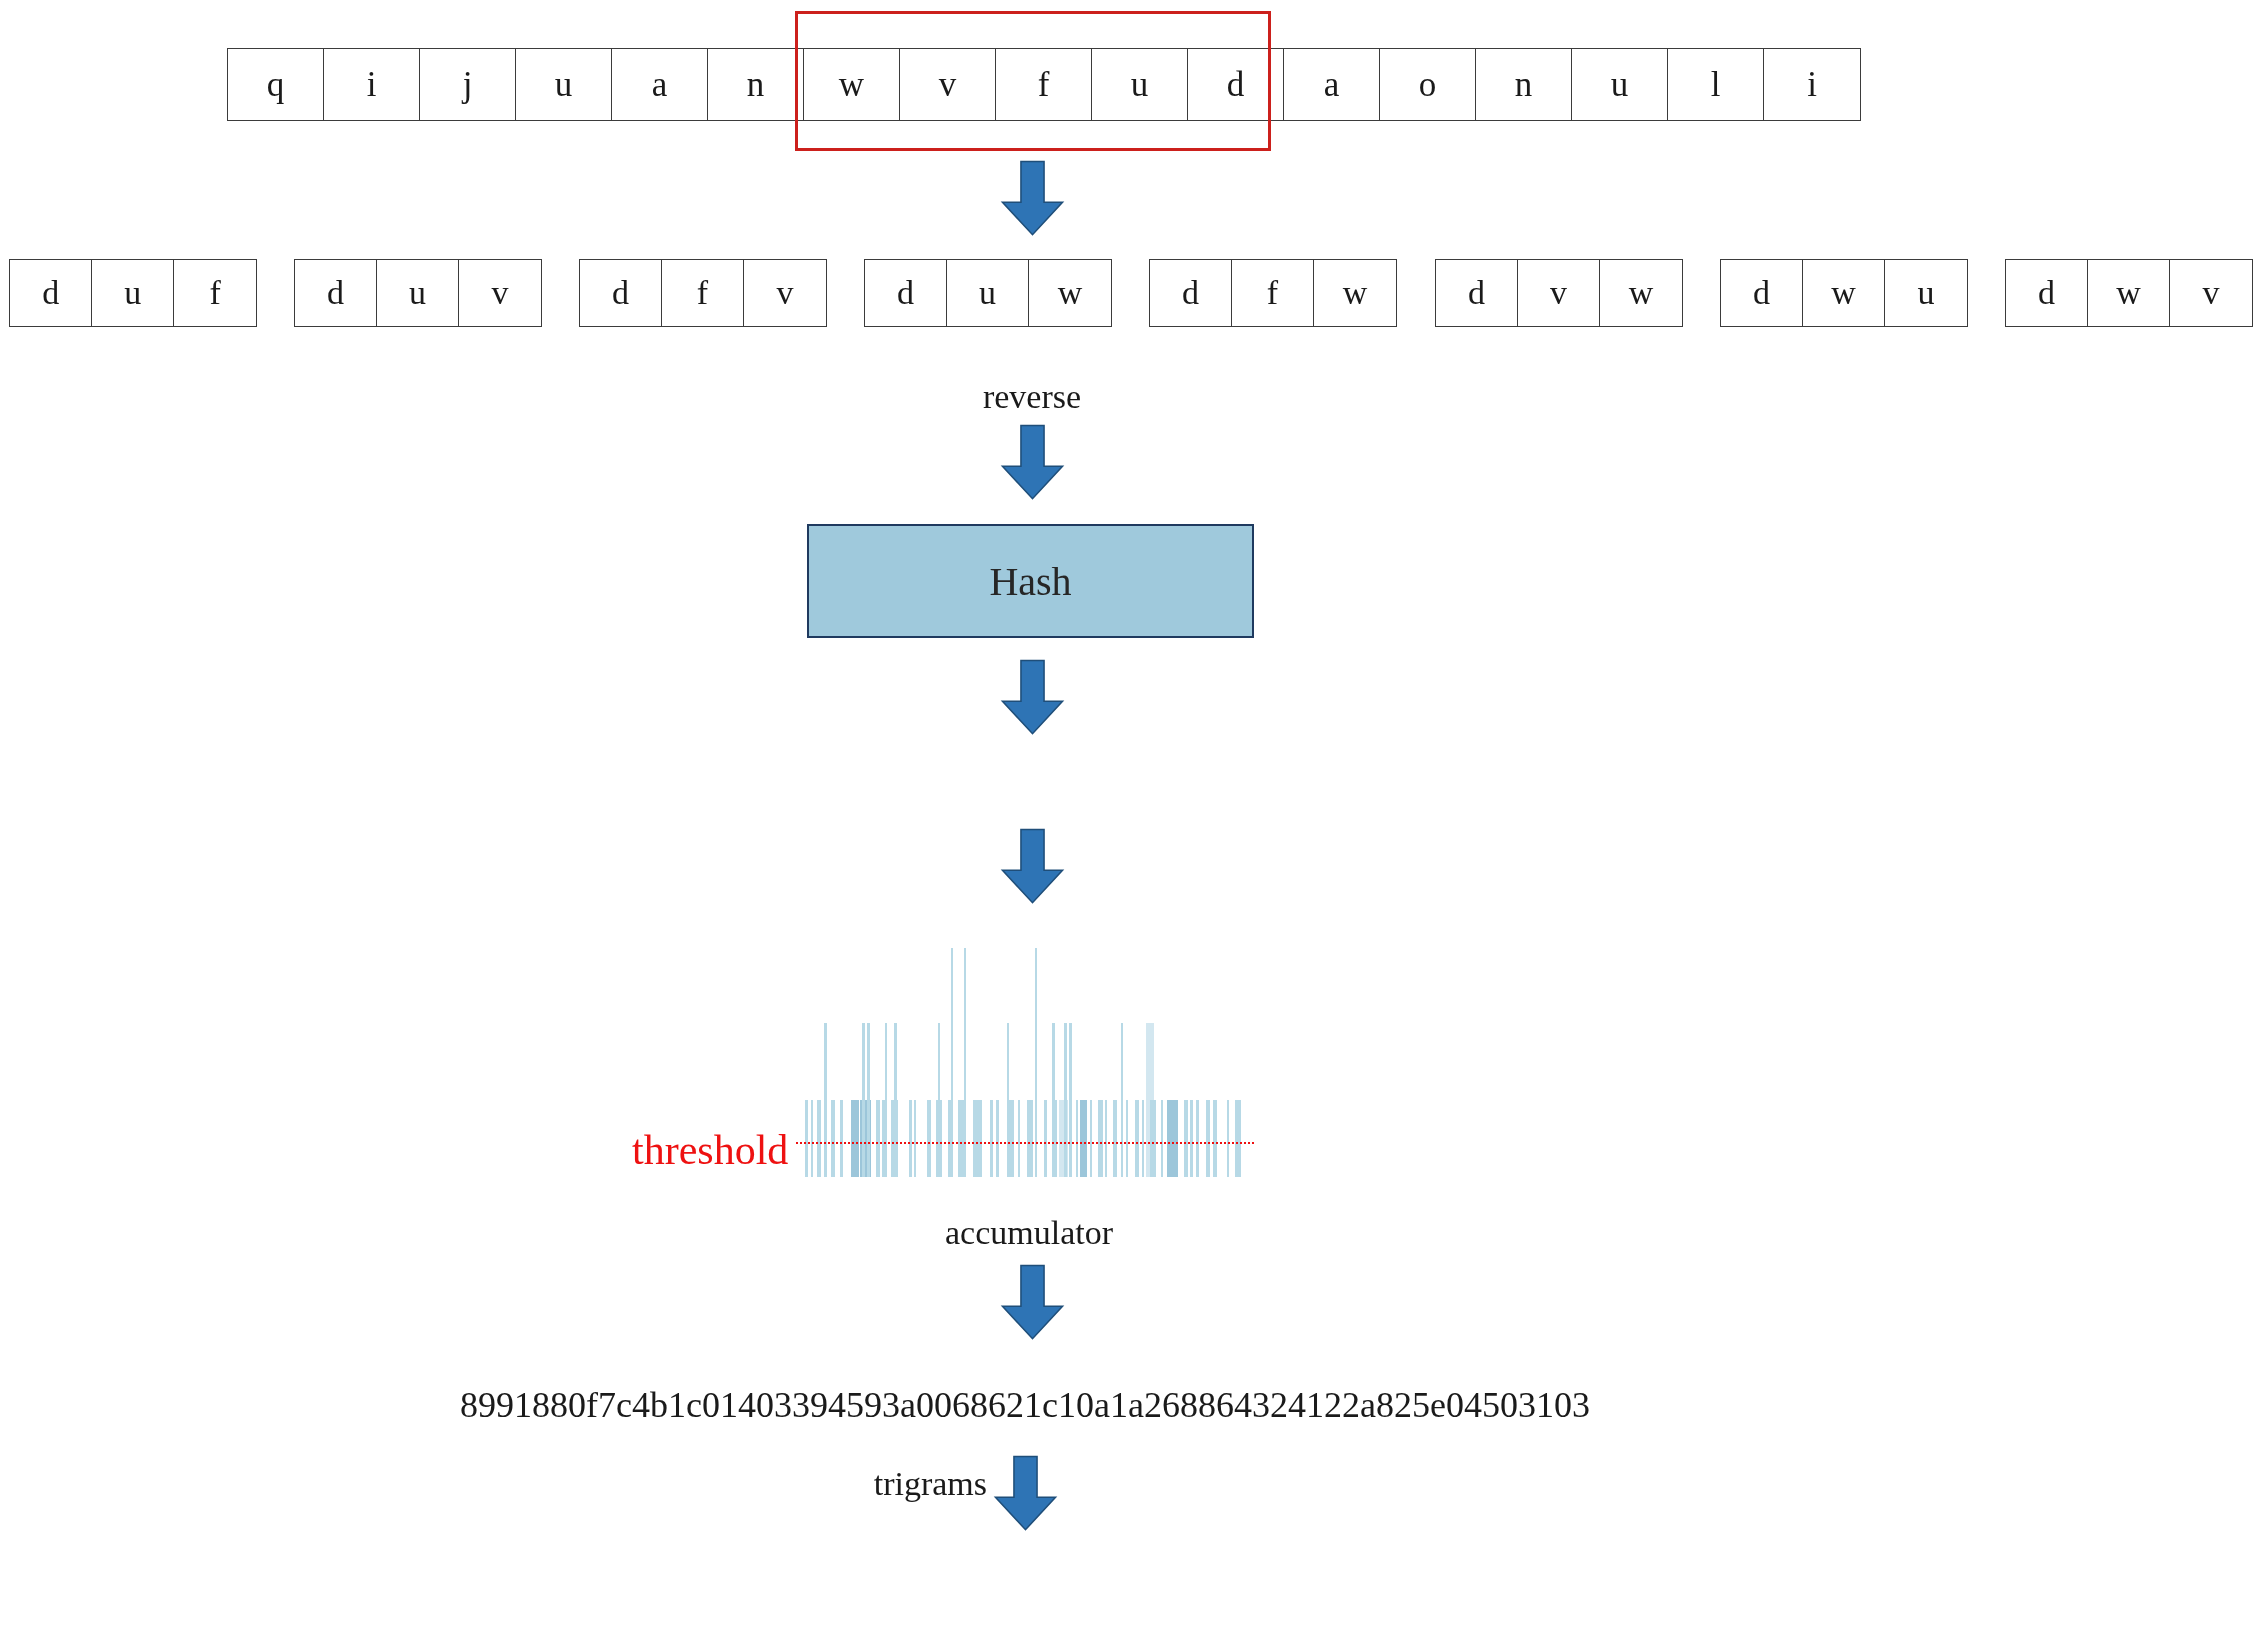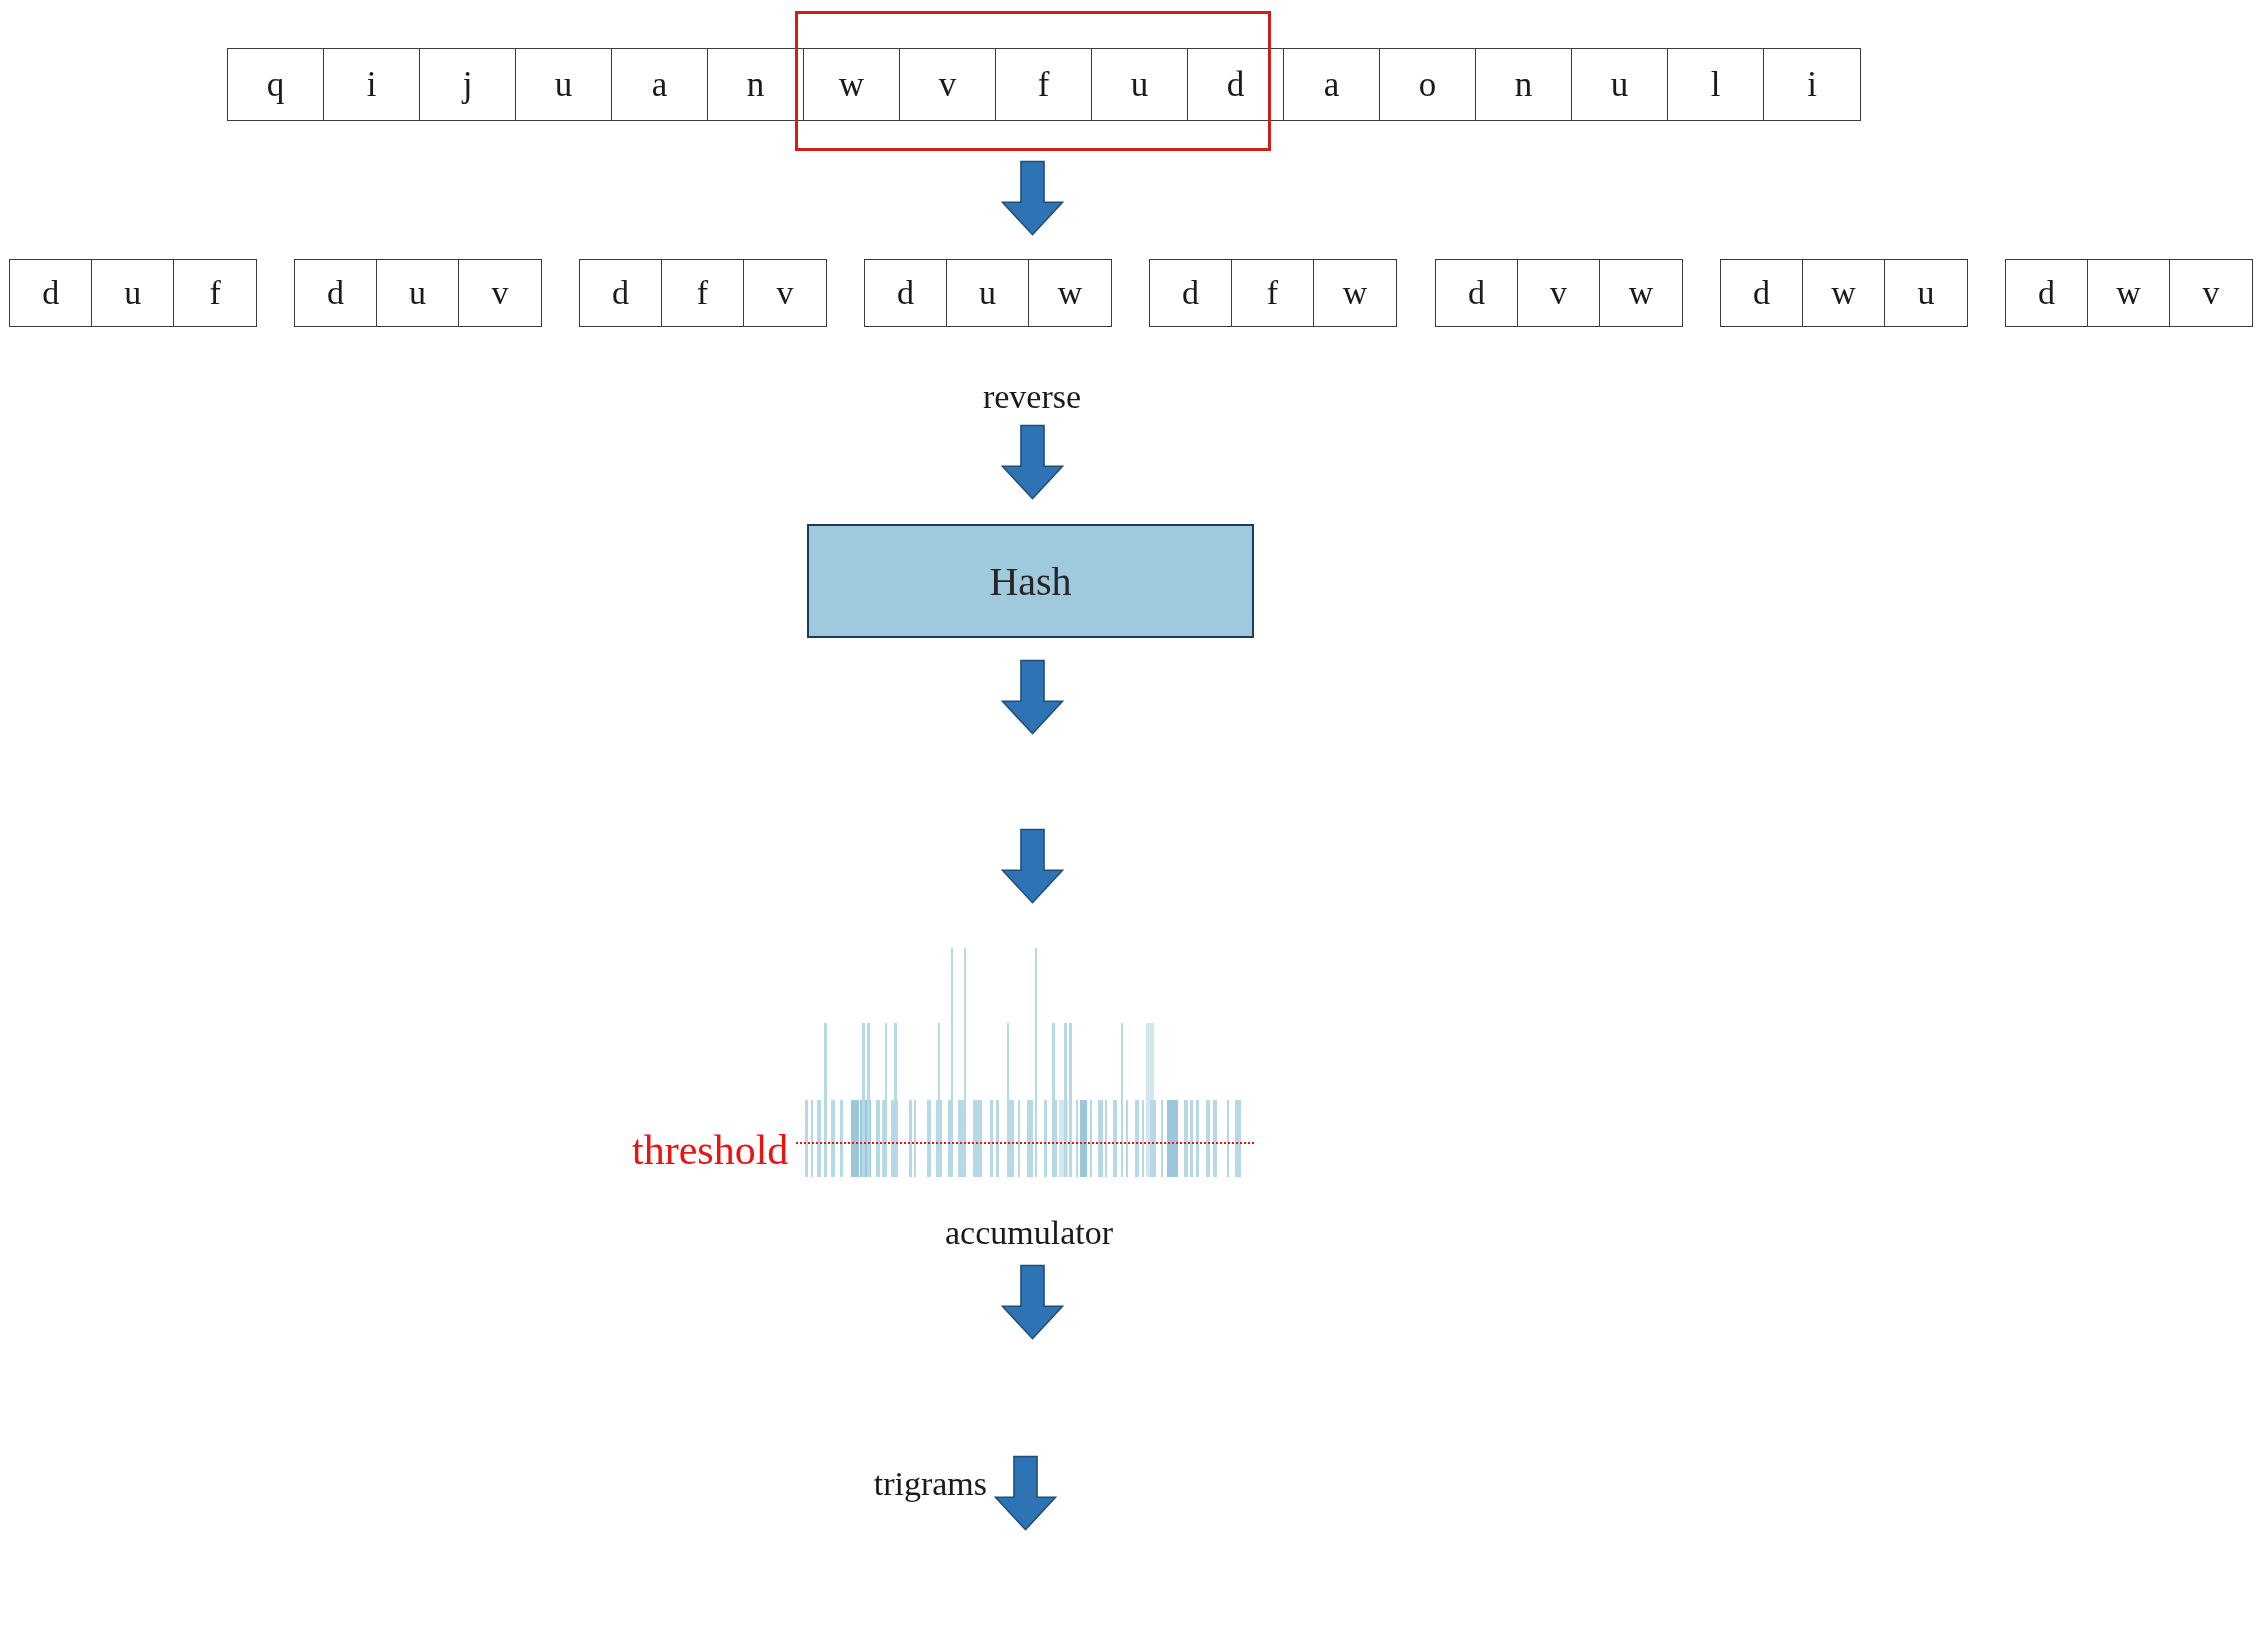--- a/index.html
+++ b/index.html
@@ -207,20 +207,21 @@
     </div>
   <div id="threshold-line"></div>
   <div id="threshold-label">threshold</div>
 
   <div class="clabel" style="left:1029px; top:1214px;">accumulator</div>
 
   <svg class="down-arrow" style="left:1000px; top:1264px;" viewBox="0 0 84 100">
     <polygon points="27,2 57,2 57,55 81,55 42,97 3,55 27,55"></polygon>
   </svg>
 
+  <div class="hex" style="left:1025px; top:1384px;">8991880f7c4b1c01403394593a0068621c10a1a268864324122a825e04503103</div>
 
   <div id="reverse-label">trigrams</div>
   <svg class="down-arrow" style="left:993px; top:1455px;" viewBox="0 0 84 100">
     <polygon points="27,2 57,2 57,55 81,55 42,97 3,55 27,55"></polygon>
   </svg>
 
 
 </div>
 
 

